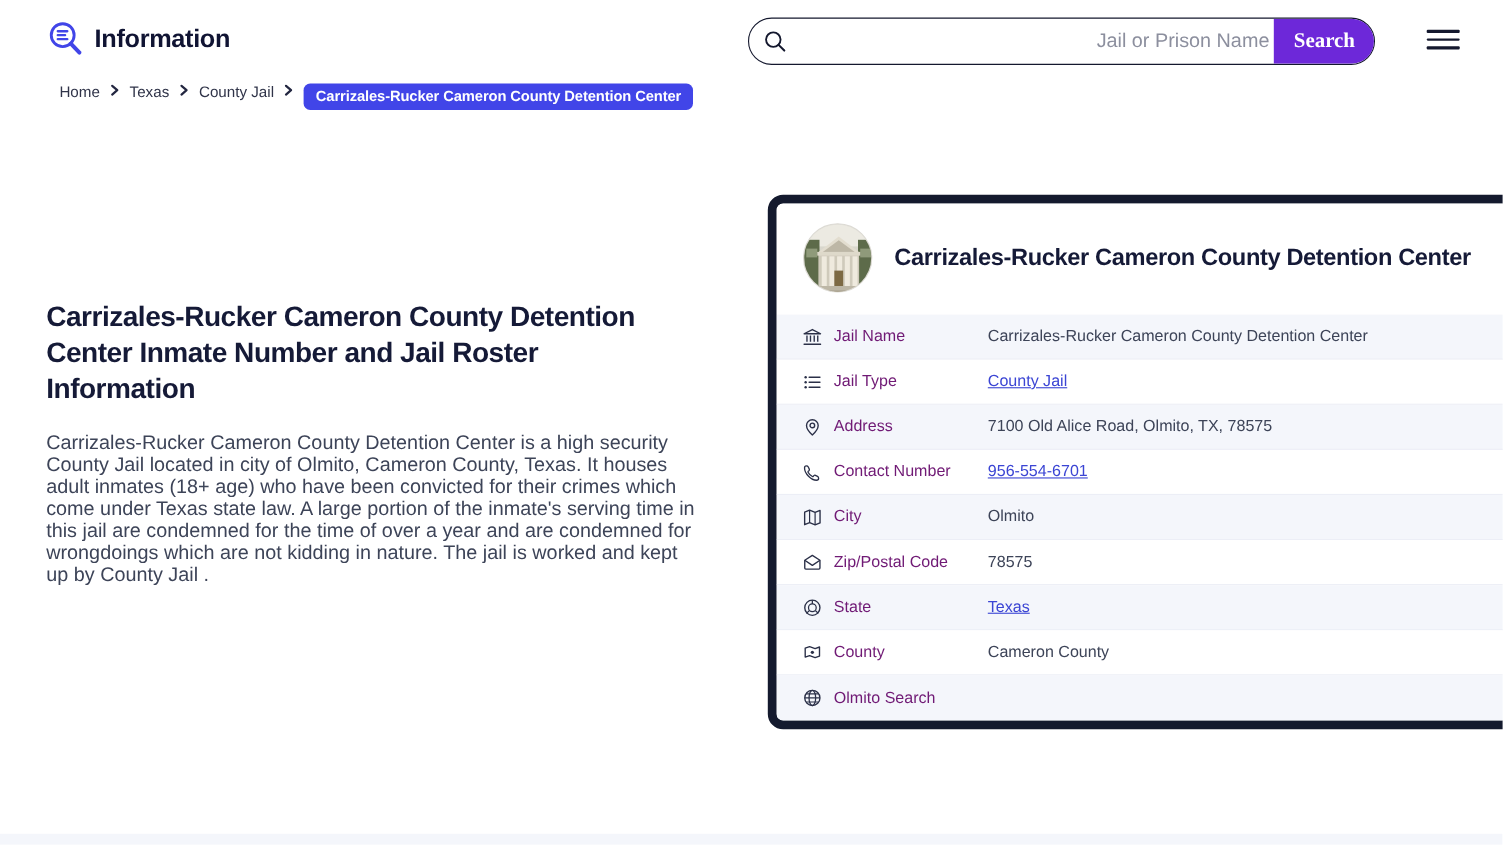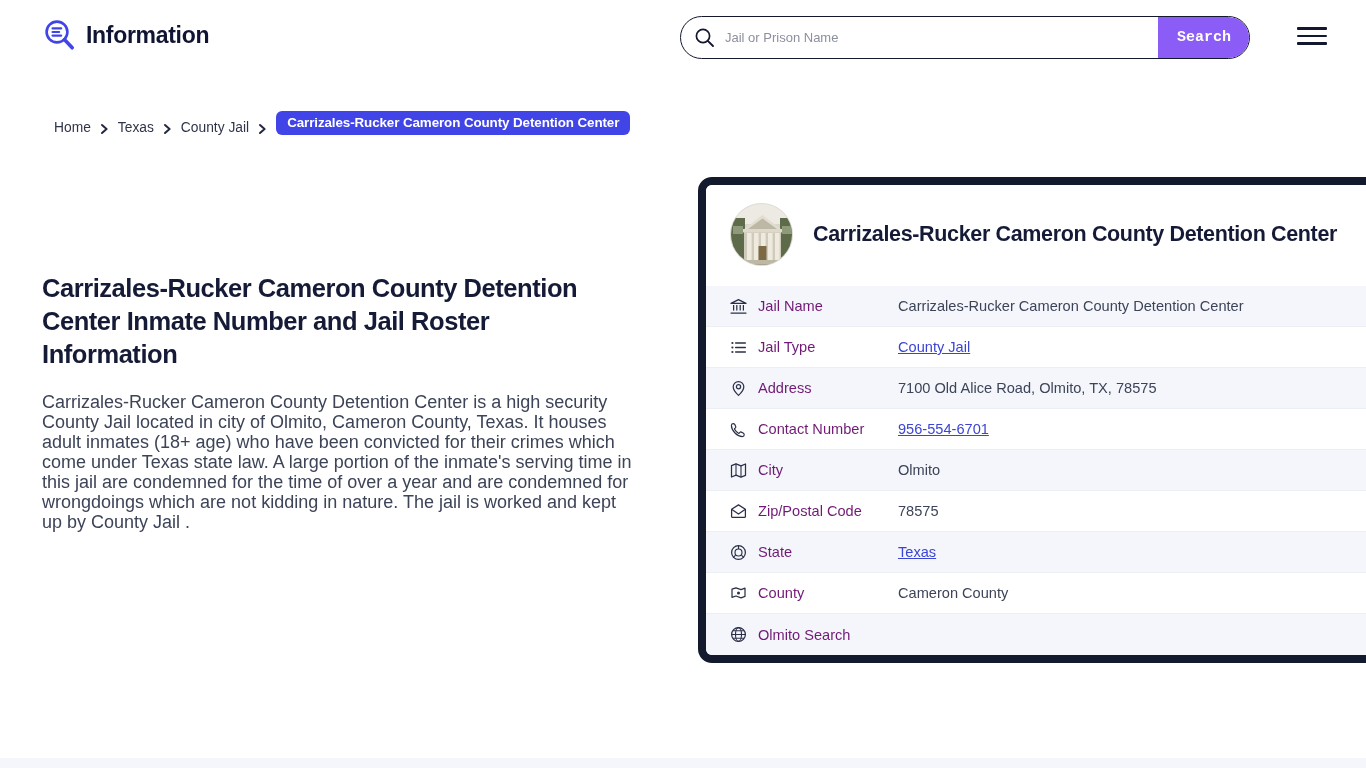--- a/index.html
+++ b/index.html
@@ -73,35 +73,36 @@
     justify-content: center;
     padding-left: 6px;
     flex: 0 0 auto;
   }
   .search-input {
     flex: 1 1 auto;
     height: 100%;
     border: none;
     outline: none;
     font-family: "Liberation Sans", sans-serif;
-    font-size: 13px;
+    font-size: 18px;
     color: #2b2f45;
     background: transparent;
     padding: 0 4px;
+    text-align: right;
   }
   .search-input::placeholder { color: #8c8f9e; }
   .search-btn {
     flex: 0 0 auto;
     width: 92px;
     height: 100%;
-    background: #8b5cf6;
+    background: #6d28d9;
     border: none;
     color: #ffffff;
-    font-family: Liberation Mono, monospace;
-    font-size: 15px;
+    font-family: Liberation Serif, serif;
+    font-size: 19px;
     font-weight: 700;
     cursor: pointer;
     border-radius: 0 22px 22px 0;
     margin-right: -1px;
   }
 
   .hamburger {
     position: absolute;
     left: 1297px;
     top: 25px;
@@ -120,25 +121,24 @@
     background: #14182e;
     border-radius: 1px;
   }
 
   
   .breadcrumb {
     position: absolute;
     top: 76px;
     left: 54px;
     display: flex;
-    align-items: flex-end;
+    align-items: flex-start;
     gap: 9px;
     font-size: 13.8px;
     height: 22px;
-    margin-top: 37px;
   }
   .crumb {
     color: #303449;
     text-decoration: none;
     cursor: pointer;
     white-space: nowrap;
   }
   .crumb-sep {
     width: 9px; height: 12px;
     display: inline-block;

